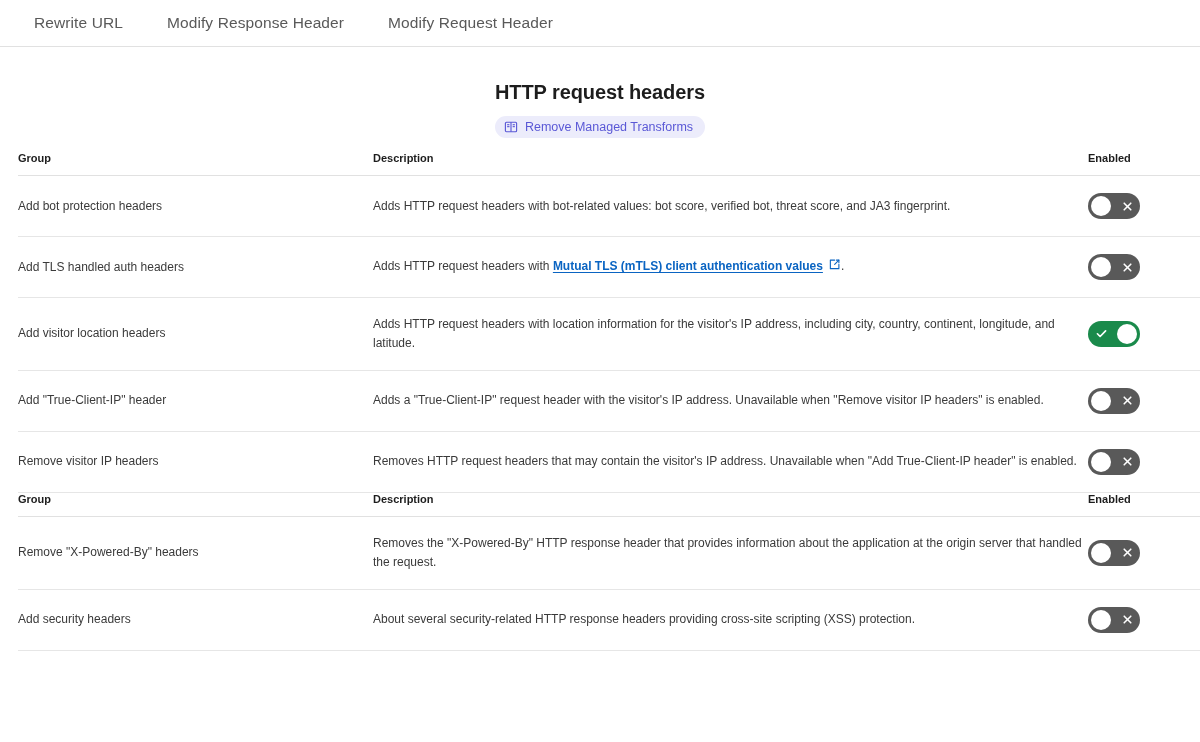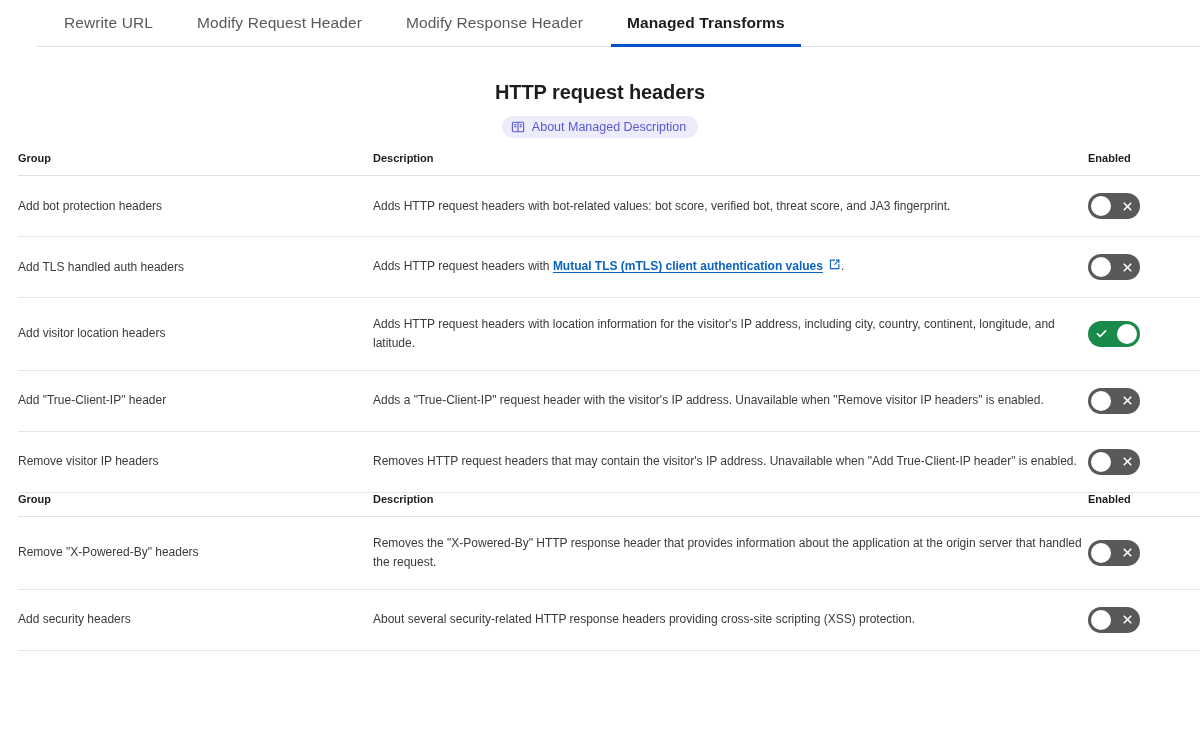--- a/index.html
+++ b/index.html
@@ -12,23 +12,22 @@
     -webkit-font-smoothing: antialiased;
     overflow: hidden;
   }
 
   
   .tabbar {
     position: relative;
     height: 47px;
     display: flex;
     align-items: center;
-    padding-left: 12px;
+    padding-left: 18px;
     border-bottom: 1px solid #e1e1e1;
-    margin-left: 36px;
   }
   .tab {
     position: relative;
     font-size: 15.5px;
     line-height: 1;
     color: #595959;
     padding: 15px 16px 16px 16px;
     margin-right: 12px;
     cursor: pointer;
     white-space: nowrap;
@@ -155,41 +154,40 @@
   .toggle.on .knob { right: 3px; }
   .toggle.on .mark { left: 0; }
 
   .spacer-bottom { height: 14px; }
 </style>
 </head>
 <body>
 
 <div class="tabbar">
   <button class="tab">Rewrite URL</button>
+  <button class="tab">Modify Response Header</button>
   <button class="tab">Modify Request Header</button>
-  <button class="tab">Modify Response Header</button>
-  <button class="tab active">Managed Transforms</button>
 </div>
 
 <div class="section">
 
   <div class="section-head">
     <span class="section-title">HTTP request headers</span>
     <span class="about-badge">
       <span>
         <svg width="14" height="14" viewBox="0 0 16 16" fill="none" stroke="#5a58d6" stroke-width="1.3">
           <rect x="1.6" y="2.6" width="12.8" height="10.8" rx="1.2"></rect>
           <line x1="8" y1="2.6" x2="8" y2="13.4"></line>
           <line x1="3.6" y1="5.4" x2="6.2" y2="5.4"></line>
           <line x1="3.6" y1="7.6" x2="6.2" y2="7.6"></line>
           <line x1="9.9" y1="5.4" x2="12.4" y2="5.4"></line>
           <line x1="9.9" y1="7.6" x2="12.4" y2="7.6"></line>
         </svg>
       </span>
-      <span>About Managed Description</span>
+      <span>Remove Managed Transforms</span>
     </span>
   </div>
 
   <table class="mt-table">
     <colgroup>
       <col class="col-group">
         <col class="col-desc">
         <col class="col-enabled">
     </colgroup>
     <thead>

